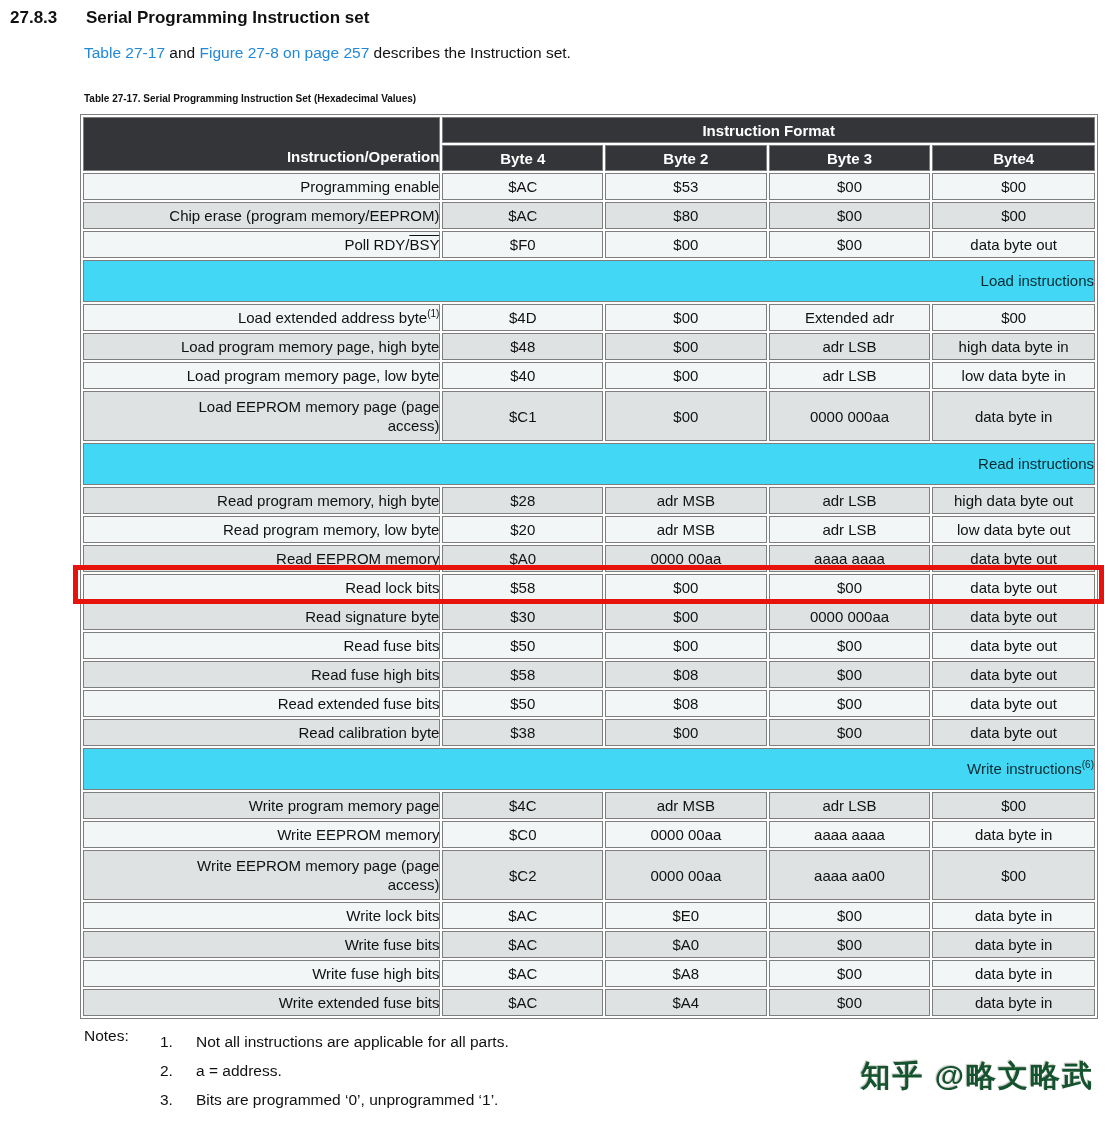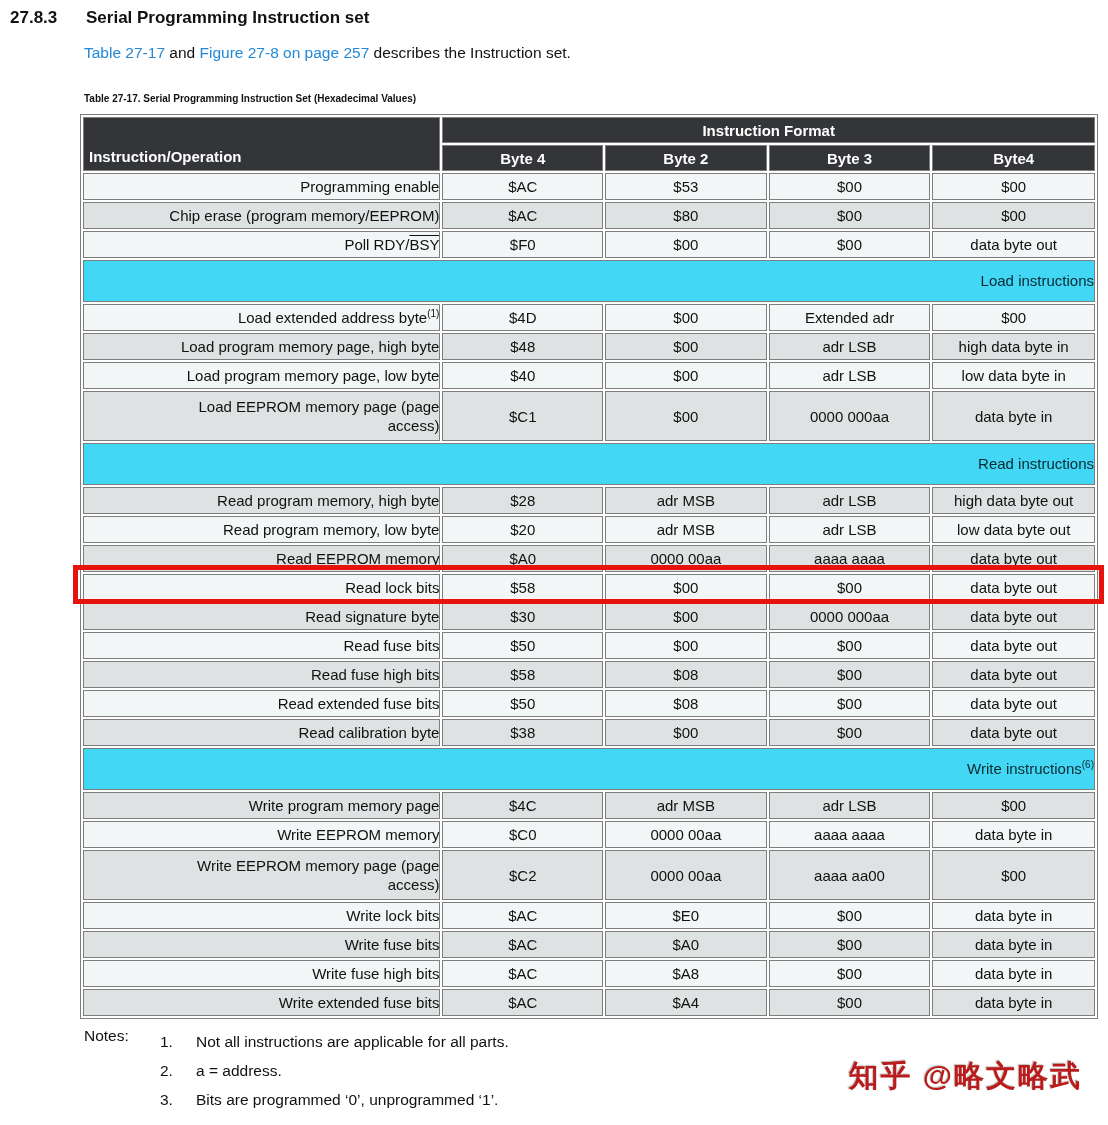--- a/index.html
+++ b/index.html
@@ -26,21 +26,21 @@
   .caption{margin:31px 0 0 84px;font-size:10px;font-weight:bold;}
   .table-wrap{position:relative;margin:10px 0 0 80px;width:1018px;}
   table{
     width:1018px;table-layout:fixed;
     border-collapse:separate;border-spacing:2px;
     border:1px solid var(--border);
     font-size:15px;
   }
   td{border:1px solid var(--border);overflow:hidden;}
   thead td{background:var(--header-bg);color:#ffffff;font-weight:bold;}
-  .op-h{vertical-align:bottom;text-align:left;padding:0 0 5px 5px;}
+  .op-h{vertical-align:bottom;text-align:right;padding:0 0 5px 5px;}
   .group-h{text-align:center;height:26px;vertical-align:middle;}
   .byte-h{text-align:center;height:26px;vertical-align:middle;}
   tbody td{height:27px;vertical-align:middle;}
   tbody tr.tall td{height:50px;}
   tbody td.op{text-align:right;padding-left:5px;line-height:1.3;}
   tbody td.val{text-align:center;}
   tbody tr:nth-child(odd) td{background:var(--row-light);}
   tbody tr:nth-child(even) td{background:var(--row-dark);}
   tbody tr.section td{background:var(--section-bg);color:#0b2a30;height:42px;}
   sup{font-size:10px;line-height:0;}
@@ -48,23 +48,23 @@
   .red-box{
     position:absolute;z-index:5;pointer-events:none;
     border:5px solid var(--highlight);
   }
   .notes{margin:8px 0 0 84px;font-size:15.5px;}
   .note-row{display:flex;line-height:29px;}
   .nlabel{width:76px;}
   .nnum{width:36px;}
   .notes-grid{display:flex;}
   .watermark{
-    position:absolute;right:26px;top:1056px;
+    position:absolute;right:14px;top:1056px;
     font-size:30px;letter-spacing:2px;font-weight:bold;
-    color:#b91c1c;
+    color:#14532d;
     text-shadow:1px 1px 0 #ffffff,-1px -1px 1px #c2c1bd;
     user-select:none;
   }
 </style>
 </head>
 <body>
 
 <div class="page">
 
   <div class="heading">

